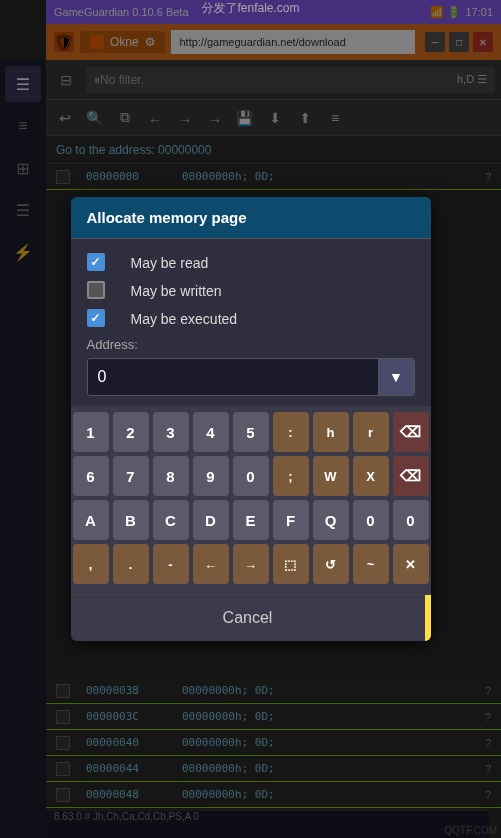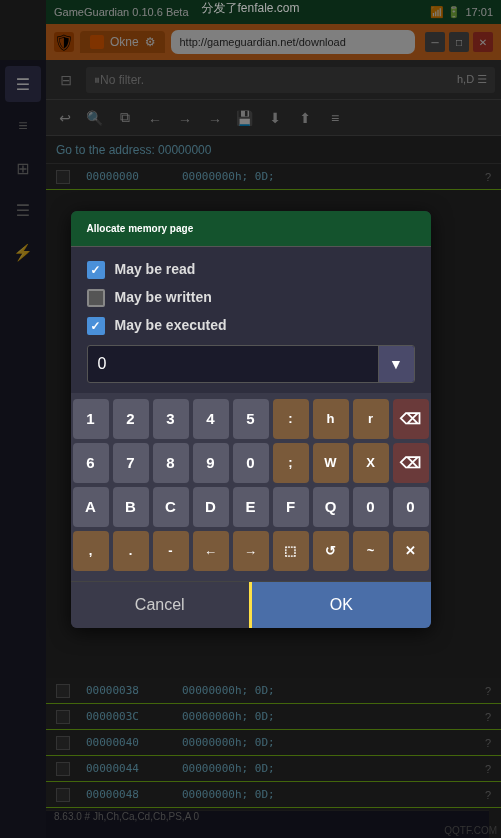--- a/index.html
+++ b/index.html
@@ -8,21 +8,21 @@
       height: 838px;
       background: #2a2a2a;
       font-family: Arial, sans-serif;
       overflow: hidden;
       position: relative;
     }
 
     
     .status-bar {
       height: 24px;
-      background: #14532d;
+      background: #8b5cf6;
       display: flex;
       align-items: center;
       justify-content: space-between;
       padding: 0 8px;
       font-size: 11px;
       color: #fff;
     }
     .status-bar-left { display: flex; align-items: center; gap: 4px; }
     .status-bar-center { color: #fff; font-size: 11px; }
     .status-bar-right { display: flex; align-items: center; gap: 4px; font-size: 11px; }
@@ -44,21 +44,21 @@
       display: flex;
       align-items: center;
       gap: 6px;
       color: #fff;
       font-size: 12px;
     }
     .title-bar-tab .favicon { width: 14px; height: 14px; background: #ff6600; border-radius: 2px; }
     .url-bar {
       flex: 1;
       background: #fff;
-      border-radius: 7px;
+      border-radius: 0;
       height: 24px;
       display: flex;
       align-items: center;
       padding: 0 8px;
       font-size: 11px;
       color: #333;
       overflow: hidden;
     }
     .title-bar-controls { display: flex; gap: 4px; margin-left: 4px; }
     .win-btn {
@@ -146,36 +146,35 @@
 
     
     .dialog {
       background: #2e2e3e;
       border-radius: 6px;
       width: 360px;
       overflow: hidden;
       box-shadow: 0 4px 20px rgba(0,0,0,0.7);
     }
     .dialog-title {
-      background: #14532d;
+      background: #0c4a6e;
       padding: 12px 16px;
-      font-size: 10px;
+      font-size: 15px;
       font-weight: bold;
       color: #fff;
       border-bottom: 1px solid #555;
     }
     .dialog-body {
       padding: 14px 16px 0 16px;
     }
     .checkbox-row {
       display: flex;
-      align-items: flex-start;
-      gap: 10px;
+      align-items: flex-end;
+      gap: 26px;
       margin-bottom: 10px;
-      font-weight: bold;
     }
     .cb-box {
       width: 18px; height: 18px;
       border: 2px solid #888;
       background: #555;
       border-radius: 2px;
       display: flex; align-items: center; justify-content: center;
       flex-shrink: 0;
     }
     .cb-box.checked {
@@ -258,21 +257,21 @@
     .dlg-btn {
       flex: 1;
       height: 46px;
       display: flex; align-items: center; justify-content: center;
       font-size: 16px;
       cursor: pointer;
     }
     .dlg-btn.cancel {
       color: #ccc;
       background: #3a3a4a;
-      border-right: 3px solid #fde047;
+      border-right: 6px solid #fde047;
     }
     .dlg-btn.ok {
       color: #fff;
       background: #4a6ea8;
     }
     .nav-icon { width: 36px; height: 36px; display: flex; align-items: center; justify-content: center; color: #888; font-size: 16px; cursor: pointer; border-radius: 4px; }
     .nav-icon.active { color: #fff; background: #3a3a5a; }
 
     .left-sidebar {
       position: absolute;
@@ -408,20 +407,21 @@
       <div class="checkbox-row">
         <div class="cb-box"></div>
         <span class="cb-label">May be written</span>
       </div>
 
       <div class="checkbox-row">
         <div class="cb-box checked"></div>
         <span class="cb-label">May be executed</span>
       </div>
 
+      <div class="addr-label">Address:</div>
 
       <div class="addr-input-row">
         <input class="addr-input" type="text" value="0" style="">
         <div class="addr-dropdown-btn">▼</div>
       </div>
 
     </div>
 
     <div class="keyboard">
 
@@ -470,21 +470,20 @@
         <div class="kb-key special">⬚</div>
         <div class="kb-key special">↺</div>
         <div class="kb-key special">~</div>
         <div class="kb-key special">✕</div>
       </div>
 
     </div>
 
     <div class="dialog-buttons">
       <div class="dlg-btn cancel">Cancel</div>
-      <div class="dlg-btn ok">OK</div>
     </div>
 
   </div>
 </div>
 
 <div style="position:absolute; bottom:30px; left:46px; right:0; background:#2d2d2d;">
   <div class="mem-row">
     <div class="checkbox"></div>
     <span class="addr">00000038</span>
     <span class="val">00000000h; 0D;</span>

